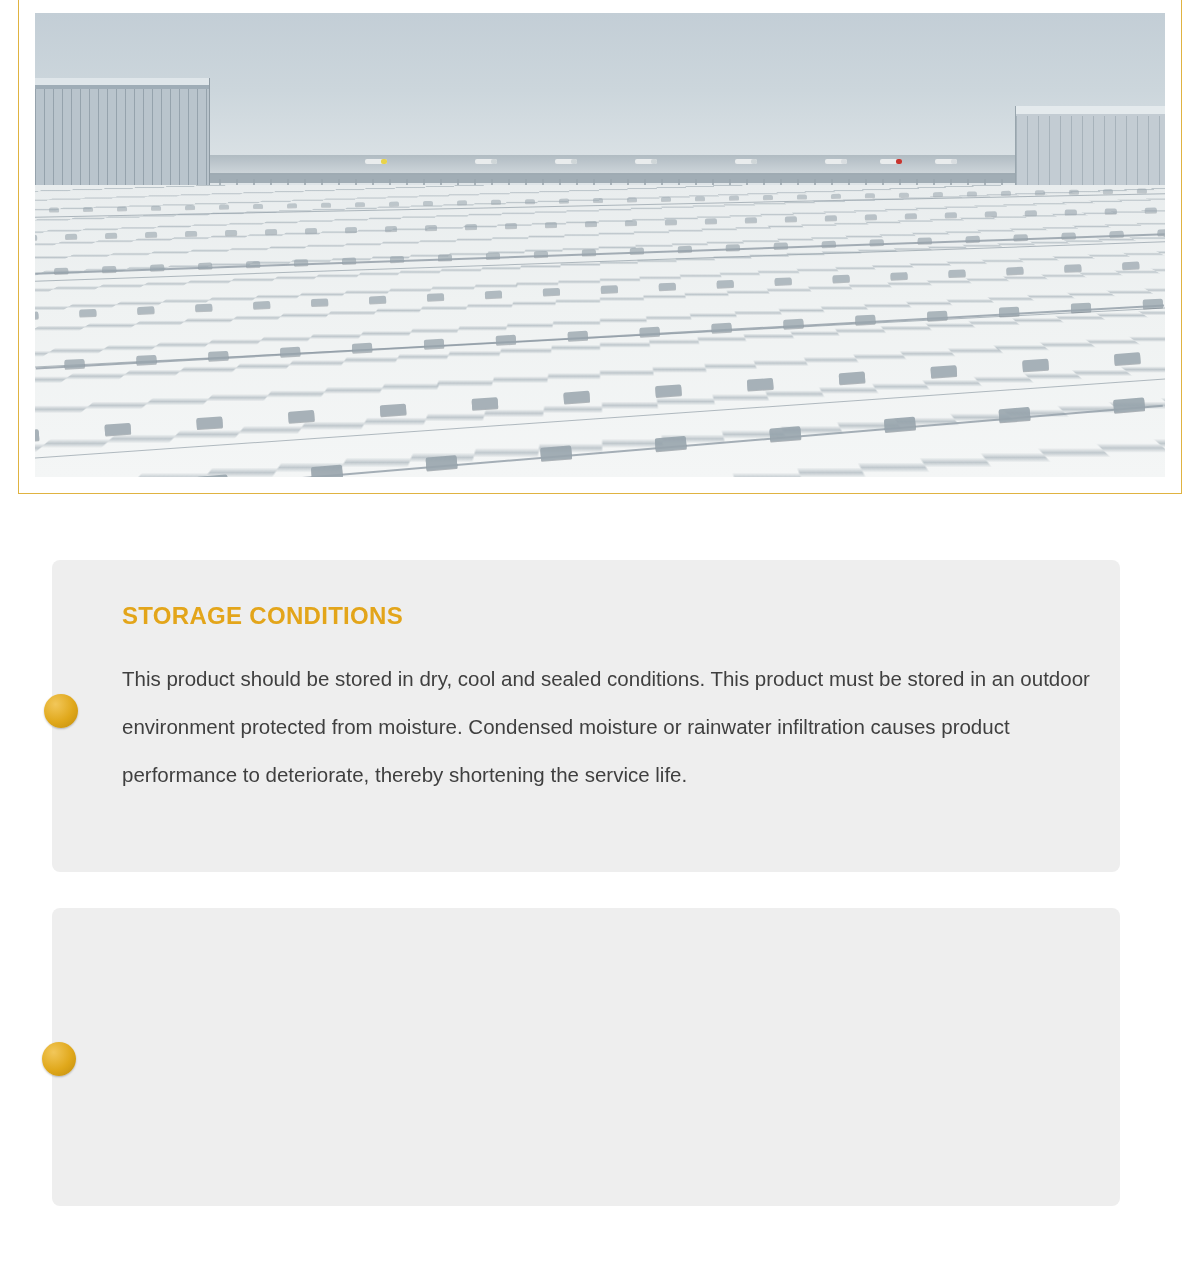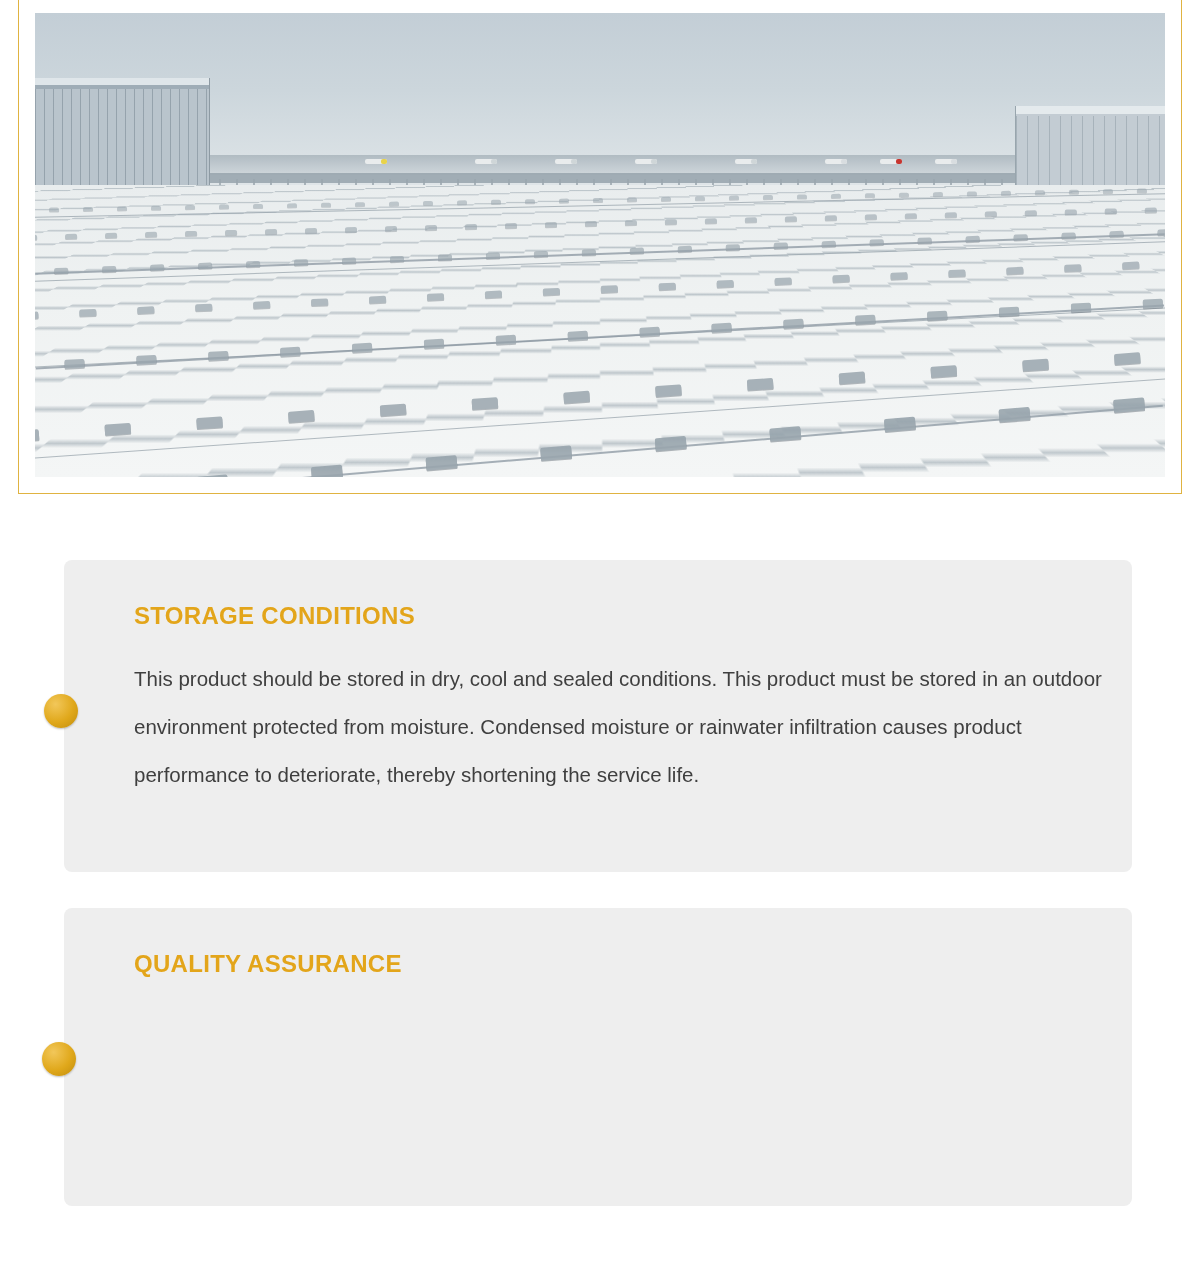--- a/index.html
+++ b/index.html
@@ -124,21 +124,21 @@
     box-shadow: 0 1px 0 rgba(90,100,110,.5);
   }
   .rail {
     position: absolute; left: 0; right: 0; height: 2px;
     background: rgba(138,150,160,.75);
   }
 
   
   .card {
     position: absolute;
-    left: 64px;
+    left: 52px;
     width: 1068px;
     background: #eeeeee;
     border-radius: 8px;
   }
   #card-storage { top: 560px; height: 312px; }
   #card-quality { top: 908px; height: 298px; }
 
   .card-title {
     position: absolute;
     left: 70px;
@@ -378,15 +378,14 @@
     </div>
 </div>
 
 <div class="card" id="card-storage">
   <div class="card-title">STORAGE CONDITIONS</div>
   <div class="card-body">This product should be stored in dry, cool and sealed conditions. This product must be stored in an outdoor environment protected from moisture. Condensed moisture or rainwater infiltration causes product performance to deteriorate, thereby shortening the service life.</div>
 </div>
 <div class="bullet" id="bullet-storage"></div>
 
 <div class="card" id="card-quality">
-  <div class="card-title" style="top:42px">QUALITY ASSURANCE</div>
 </div>
 <div class="bullet" id="bullet-quality"></div>
 
 </body></html>

